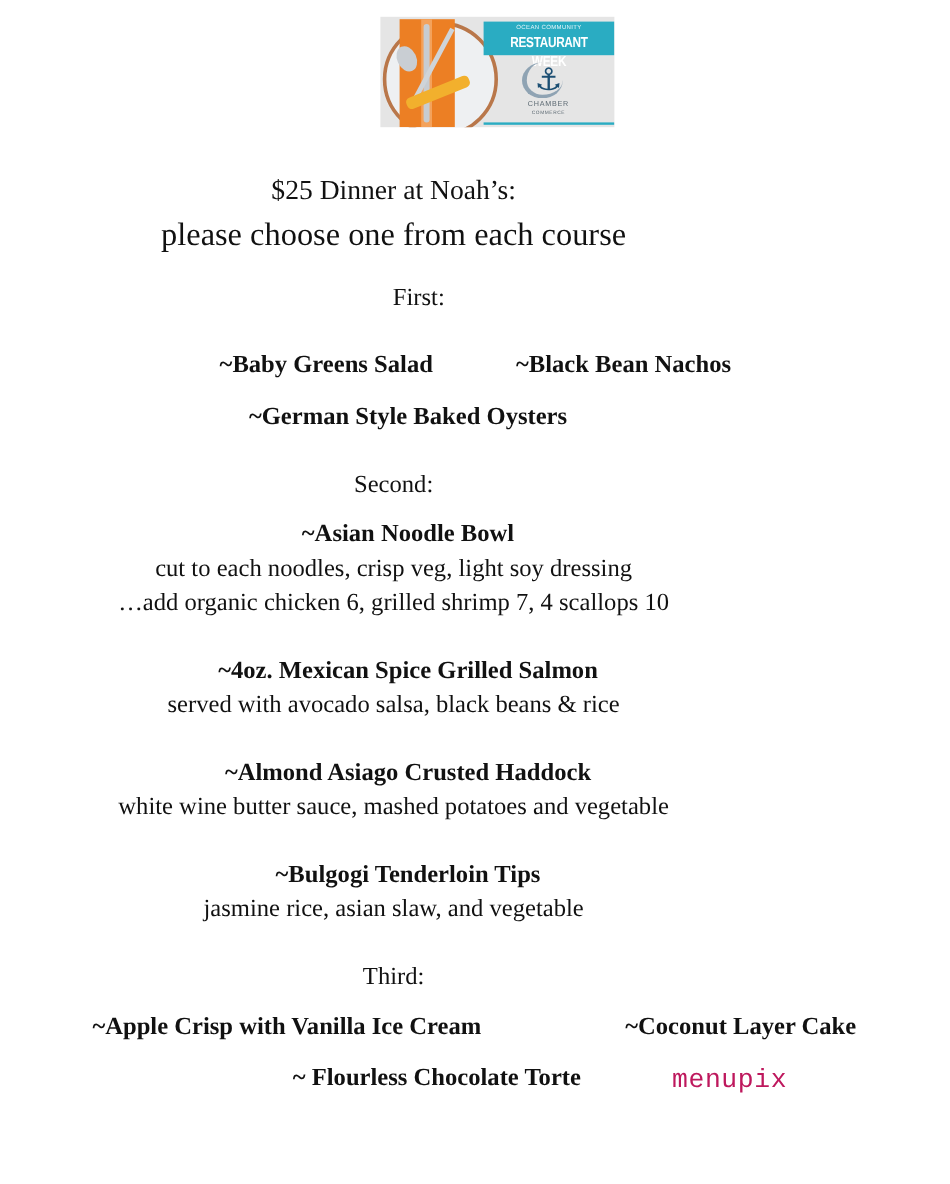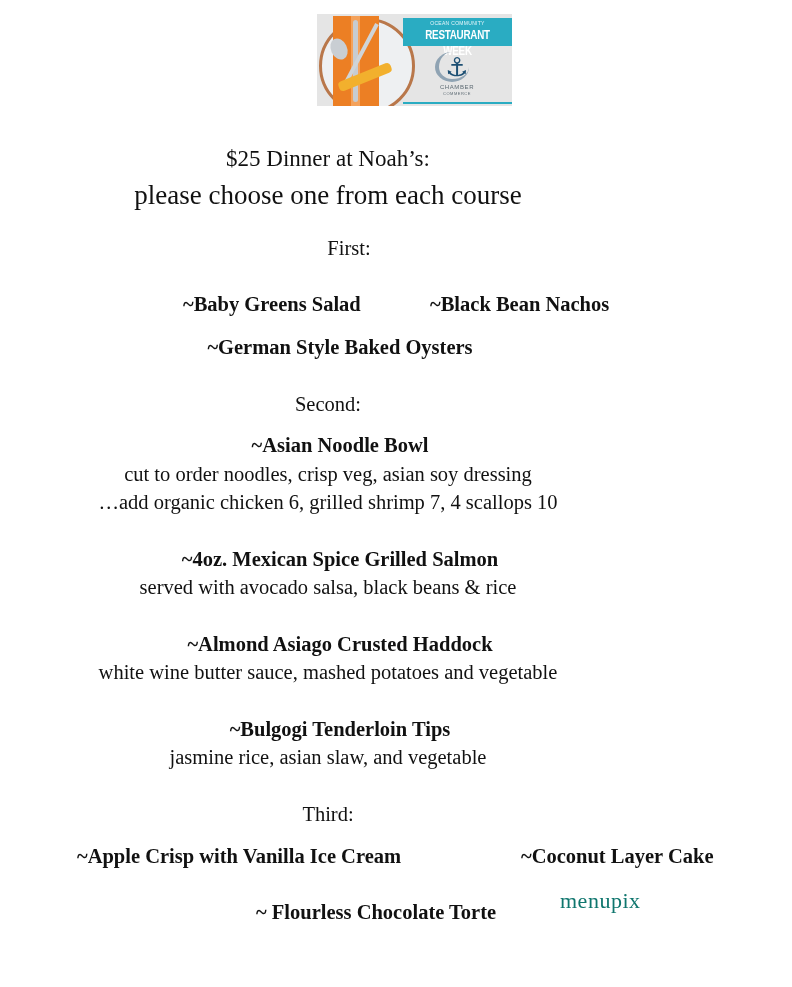--- a/index.html
+++ b/index.html
@@ -207,23 +207,23 @@
       font-size: 20.5px;
       font-weight: bold;
     }
     .pair span {
       position: absolute;
     }
     .watermark {
       position: absolute;
       left: 560px;
       top: 888px;
-      font-family: Liberation Serif, serif;
+      font-family: Liberation Mono, monospace;
       font-size: 22px;
-      color: #0f766e;
+      color: #be185d;
       letter-spacing: 0.5px;
     }
   </style>
 </head>
 <body>
 
 <div class="logo">
   <div class="logo-plate"></div>
   <div class="logo-napkin"></div>
   <div class="logo-napkin-stripe"></div>
@@ -251,35 +251,35 @@
   <div class="line course-heading" style="top:237px;margin-left:21px;">First:</div>
   <div class="pair" style="top:293px;">
     <span style="left:183px;">~Baby Greens Salad</span>
     <span style="left:430px;">~Black Bean Nachos</span>
   </div>
   <div class="line item" style="top:336px;">~German Style Baked Oysters</div>
 
   <div class="line course-heading" style="top:393px;">Second:</div>
 
   <div class="line item" style="top:434px;">~Asian Noodle Bowl</div>
-  <div class="line desc" style="top:463px;">cut to order noodles, crisp veg, asian soy dressing</div>
+  <div class="line desc" style="top:463px;">cut to each noodles, crisp veg, light soy dressing</div>
   <div class="line desc" style="top:491px;">…add organic chicken 6, grilled shrimp 7, 4 scallops 10</div>
 
   <div class="line item" style="top:548px;">~4oz. Mexican Spice Grilled Salmon</div>
   <div class="line desc" style="top:576px;">served with avocado salsa, black beans &amp; rice</div>
 
   <div class="line item" style="top:633px;">~Almond Asiago Crusted Haddock</div>
   <div class="line desc" style="top:661px;">white wine butter sauce, mashed potatoes and vegetable</div>
 
   <div class="line item" style="top:718px;">~Bulgogi Tenderloin Tips</div>
   <div class="line desc" style="top:746px;">jasmine rice, asian slaw, and vegetable</div>
 
   <div class="line course-heading" style="top:803px;">Third:</div>
   <div class="pair" style="top:845px;">
     <span style="left:77px;">~Apple Crisp with Vanilla Ice Cream</span>
     <span style="left:521px;">~Coconut Layer Cake</span>
   </div>
   <div class="pair" style="top:887px;">
-    <span style="left:256px;margin-top:14px;">~ Flourless Chocolate Torte</span>
+    <span style="left:244px;">~ Flourless Chocolate Torte</span>
   </div>
 </div>
 
 <div class="watermark">menupix</div>
 
 </body></html>

